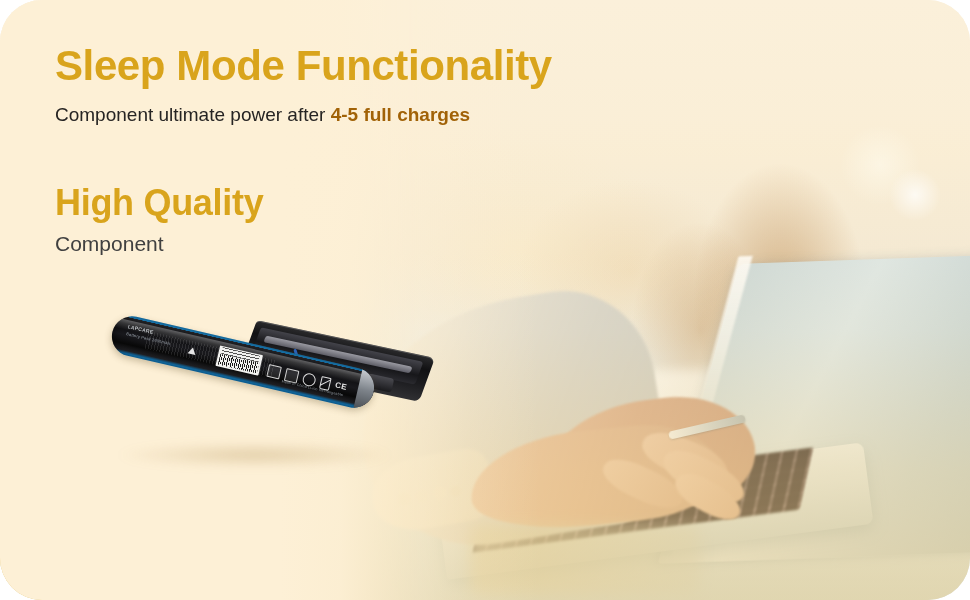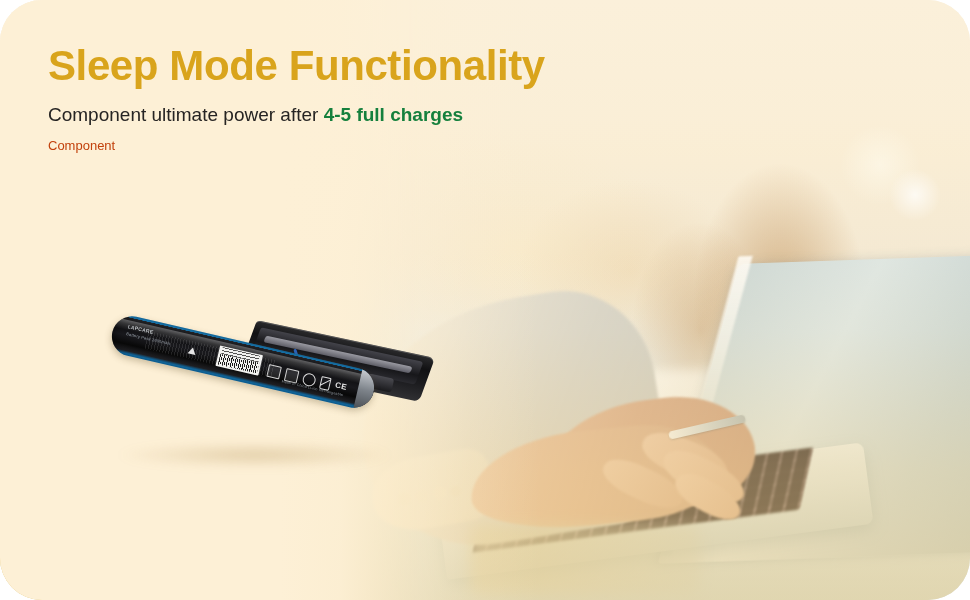--- a/index.html
+++ b/index.html
@@ -255,60 +255,60 @@
       #fae5ae 440px,
       #f8dd9b 540px,
       #f7d995 600px);
     -webkit-mask-image: linear-gradient(to right, rgba(0,0,0,1) 0%, rgba(0,0,0,1) 55%, rgba(0,0,0,0) 100%);
             mask-image: linear-gradient(to right, rgba(0,0,0,1) 0%, rgba(0,0,0,1) 55%, rgba(0,0,0,0) 100%);
   }
 
   
   .text-block {
     position: absolute;
-    left: 48px;
+    left: 55px;
     top: 42px;
     width: 800px;
   }
   .headline {
     margin: 0;
     font-size: 42px;
     font-weight: 700;
     letter-spacing: -0.4px;
     line-height: 1.12;
     color: #d9a41c;
   }
   .lead {
     margin: 12px 0 0 0;
     font-size: 19px;
     line-height: 1.5;
     color: #262423;
     font-weight: 400;
   }
   .lead b {
     font-weight: 700;
-    color: #15803d;
+    color: #a16207;
   }
   .sub-line {
     margin: 7px 0 0 0;
     font-size: 19px;
     line-height: 1.5;
     color: #262423;
   }
   .headline2 {
     margin: 52px 0 0 0;
     font-size: 36px;
     font-weight: 700;
     letter-spacing: -0.3px;
     color: #d9a41c;
   }
   .sub2 {
     margin: 8px 0 0 0;
-    font-size: 13px;
-    color: #c2410c;
+    font-size: 21px;
+    color: #404040;
   }
 
   
   .battery-group {
     position: absolute;
     left: 95px;
     top: 320px;
     width: 330px;
     height: 170px;
   }
@@ -560,20 +560,21 @@
   <div class="finger f3"></div>
   <div class="pen"></div>
   <div class="desk-paper"></div>
 
   <div class="warm-wash-deep"></div>
   <div class="warm-wash"></div>
 
   <div class="text-block">
     <h1 class="headline">Sleep Mode Functionality</h1>
     <p class="lead"><span>Component ultimate power after </span><b>4-5 full charges</b></p>
+    <h2 class="headline2">High Quality</h2>
     <p class="sub2">Component</p>
   </div>
 
   <div class="battery-group">
     <div class="battery-shadow"></div>
 
     <div class="casing"></div>
     <div class="casing-inner"></div>
     <div class="casing-rail"></div>
     <div class="casing-tab"></div>

